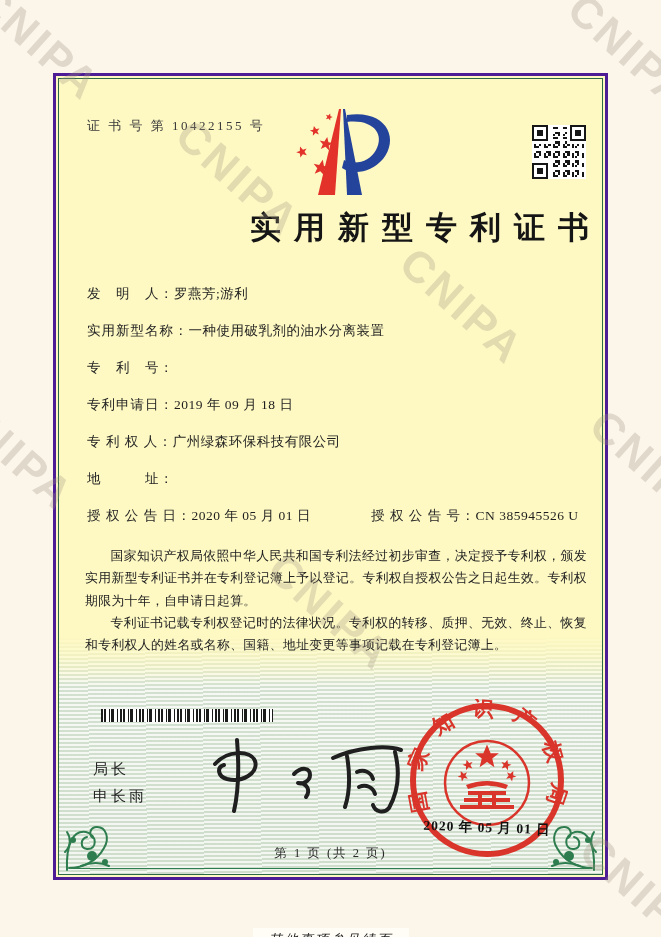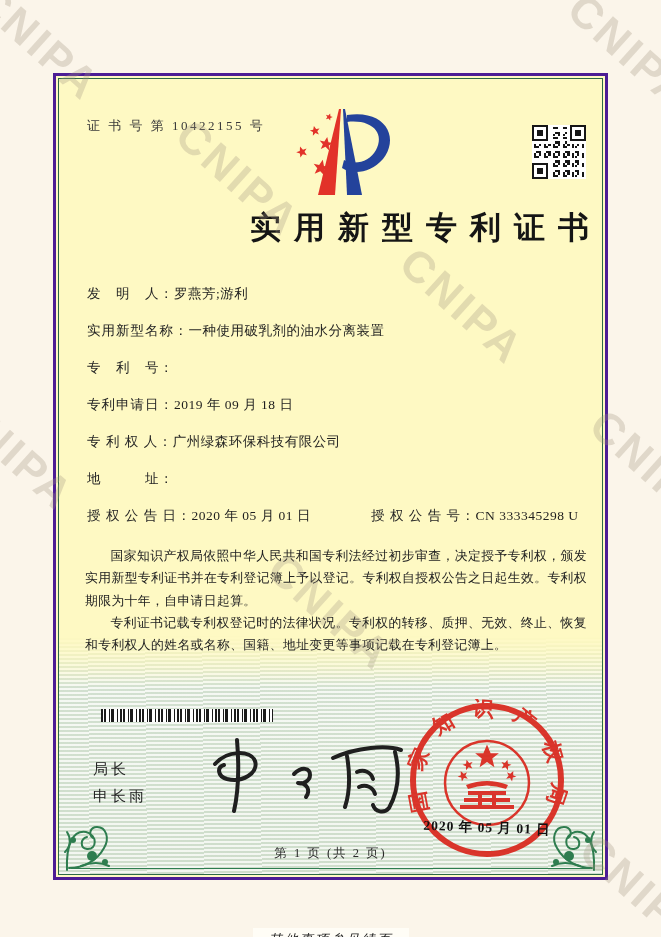--- a/index.html
+++ b/index.html
@@ -298,21 +298,21 @@
         <span class="fvalue">广州绿森环保科技有限公司</span>
       </div>
       <div class="frow addr">
         <span class="flabel">地　　　址：</span>
       </div>
       <div class="frow">
         <span class="flabel">授 权 公 告 日：</span>
         <span class="fvalue">2020 年 05 月 01 日</span>
         <span class="grant2">
           <span class="flabel">授 权 公 告 号：</span>
-          <span class="fvalue">CN 333345298 U</span>
+          <span class="fvalue">CN 385945526 U</span>
         </span>
       </div>
     </div>
 
     <div class="paras">
       <p>国家知识产权局依照中华人民共和国专利法经过初步审查，决定授予专利权，颁发实用新型专利证书并在专利登记簿上予以登记。专利权自授权公告之日起生效。专利权期限为十年，自申请日起算。</p>
       <p>专利证书记载专利权登记时的法律状况。专利权的转移、质押、无效、终止、恢复和专利权人的姓名或名称、国籍、地址变更等事项记载在专利登记簿上。</p>
     </div>
 
     <div class="barcode"></div>

